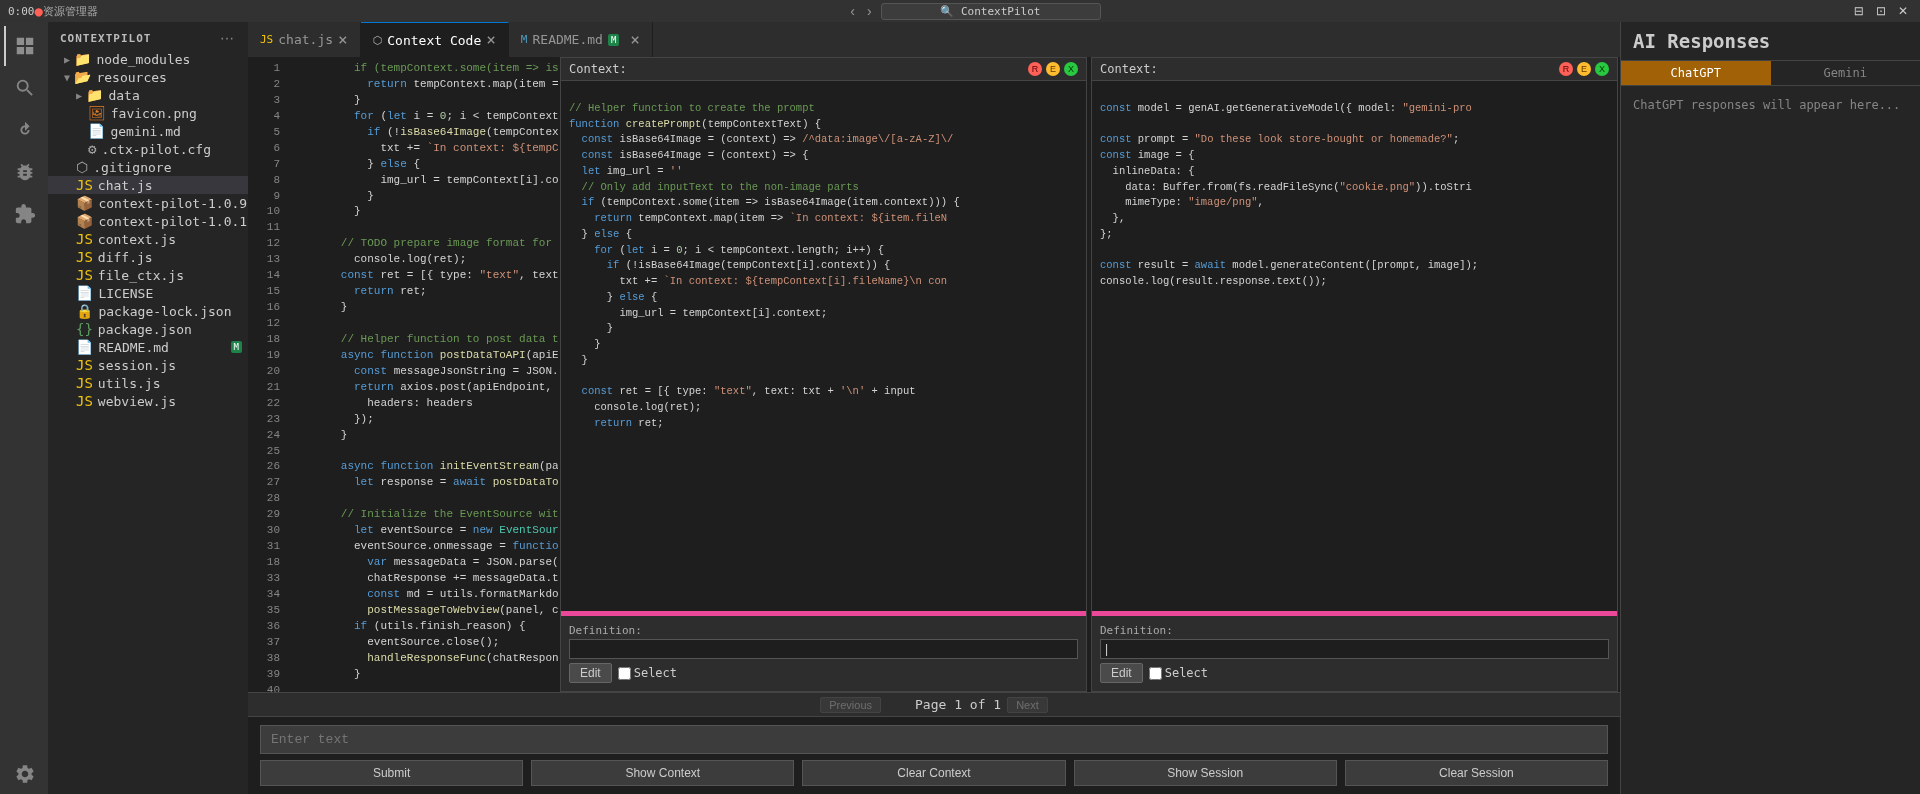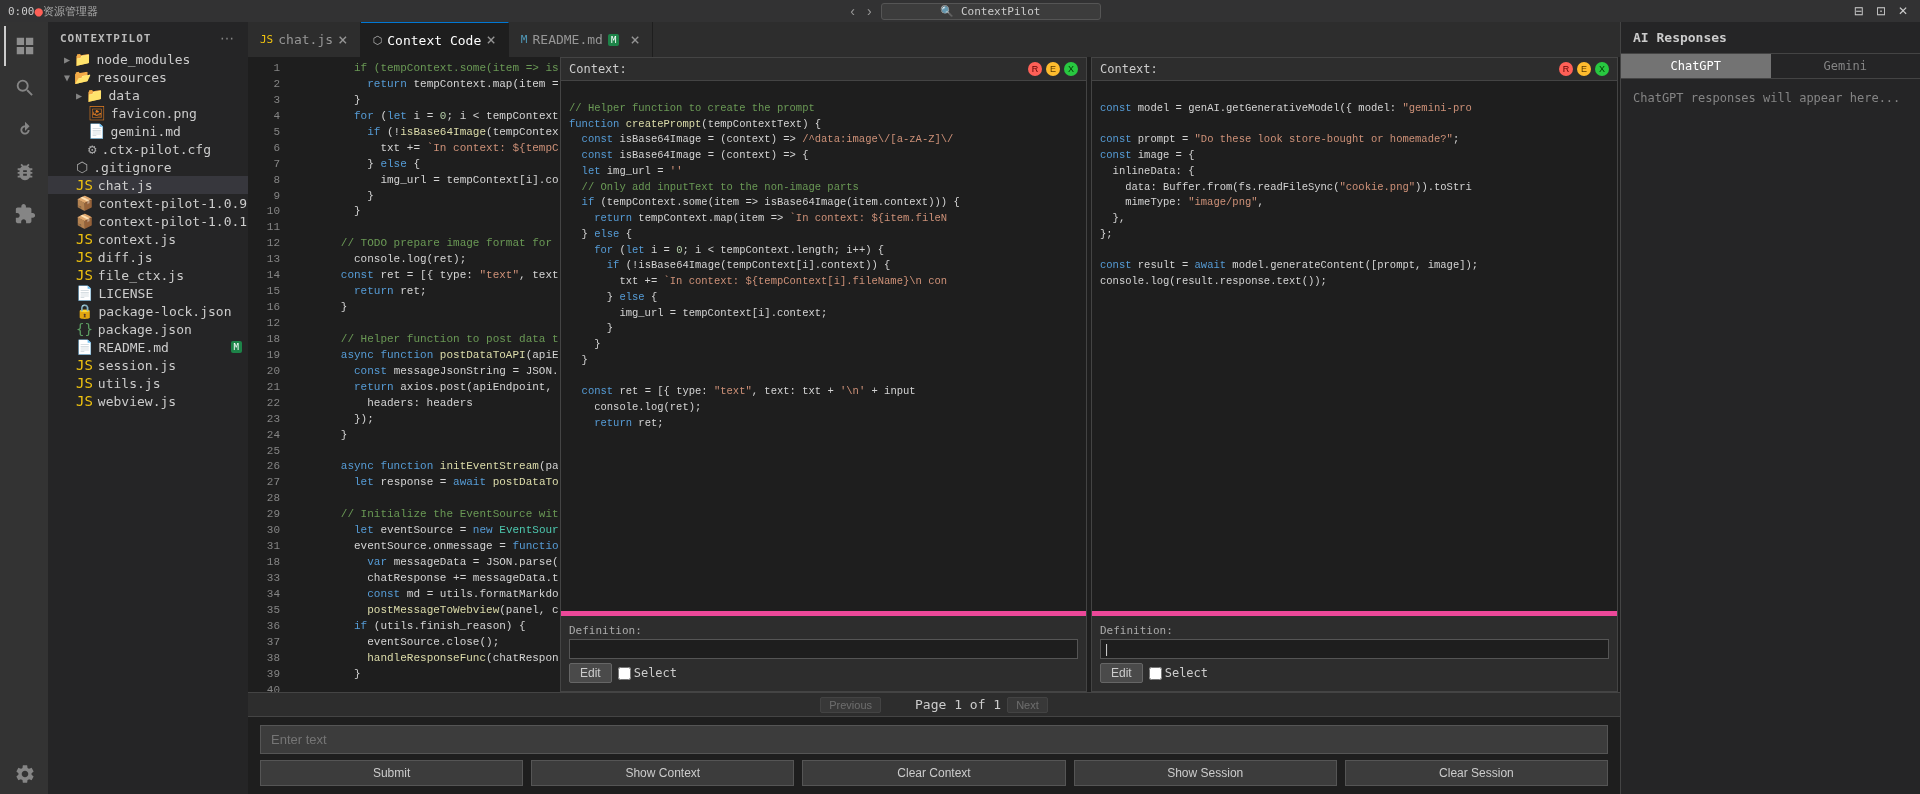--- a/index.html
+++ b/index.html
@@ -402,20 +402,21 @@
     }
     .input-text {
       width: 100%;
       background: #3c3c3c;
       border: 1px solid #555;
       color: #d4d4d4;
       padding: 6px 10px;
       font-size: 13px;
       margin-bottom: 6px;
       outline: none;
+      font-family: Liberation Mono, monospace;
     }
     .input-actions {
       display: flex;
       gap: 8px;
     }
     .action-btn {
       flex: 1;
       background: #3c3c3c;
       border: 1px solid #555;
       color: #cccccc;
@@ -429,39 +430,39 @@
     .ai-panel {
       width: 300px;
       background: #252526;
       border-left: 1px solid #444;
       display: flex;
       flex-direction: column;
       flex-shrink: 0;
     }
     .ai-panel-header {
       padding: 8px 12px;
-      font-size: 13px;
+      font-size: 19px;
       font-weight: bold;
       color: #cccccc;
       border-bottom: 1px solid #444;
     }
     .ai-tabs {
       display: flex;
       border-bottom: 1px solid #444;
     }
     .ai-tab {
       flex: 1;
       padding: 5px 0;
       text-align: center;
       font-size: 12px;
       cursor: pointer;
       color: #858585;
     }
     .ai-tab.active {
-      background: #737373;
+      background: #a16207;
       color: #ffffff;
     }
     .ai-content {
       flex: 1;
       padding: 12px;
       overflow-y: auto;
     }
     .ai-placeholder {
       font-size: 12px;
       color: #858585;

